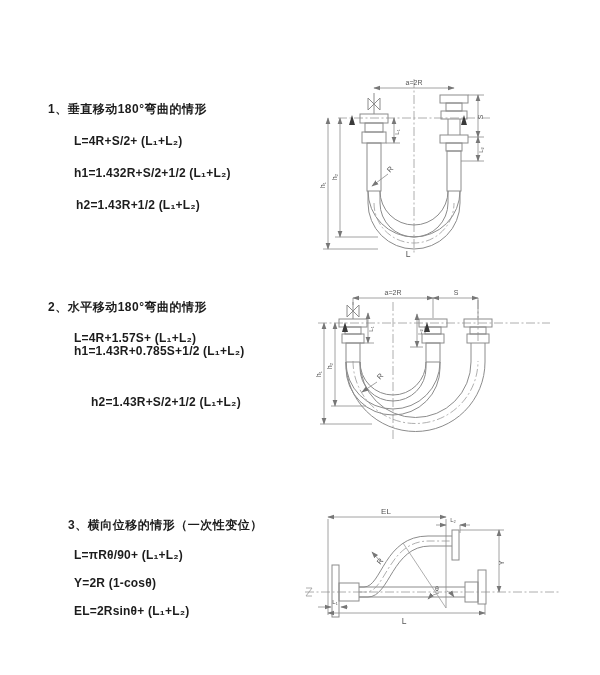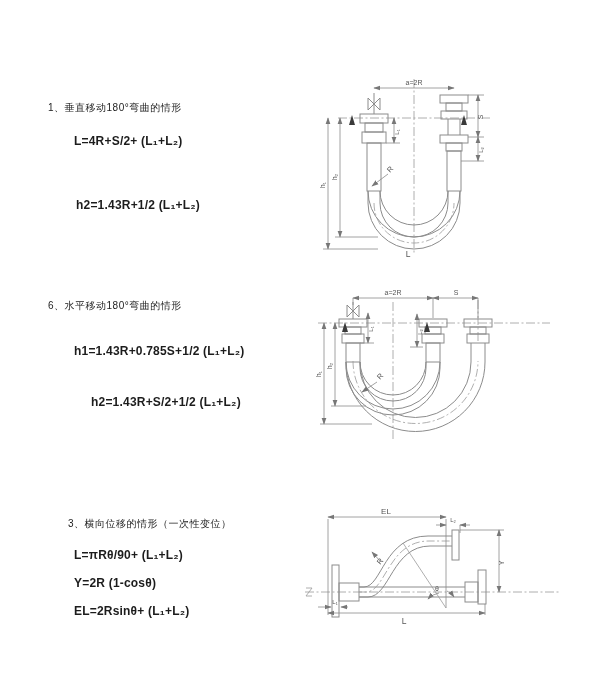--- a/index.html
+++ b/index.html
@@ -1,40 +1,42 @@
 <!DOCTYPE html>
 <html><head>
 <meta charset="utf-8">
 <style>
   html,body{margin:0;padding:0;background:#ffffff;}
   .page{position:relative;width:600px;height:675px;background:#ffffff;overflow:hidden;
         font-family:"Liberation Sans","DejaVu Sans",sans-serif;color:#1c1c1c;}
   .title{position:absolute;left:33px;top:21px;font-size:14px;font-weight:700;letter-spacing:.5px;}
-  .heading{position:absolute;font-size:10px;font-weight:400;letter-spacing:.5px;}
+  .heading{position:absolute;font-size:12px;font-weight:700;letter-spacing:.5px;}
   .formula{position:absolute;font-size:12px;font-weight:700;letter-spacing:.2px;}
   svg{position:absolute;}
   svg text{fill:#555;font-family:"Liberation Sans","DejaVu Sans",sans-serif;}
   .ln{stroke:#8c8c8c;stroke-width:1;fill:none;}
   .thin{stroke:#9a9a9a;stroke-width:.8;fill:none;}
   .cl{stroke:#9a9a9a;stroke-width:.8;fill:none;stroke-dasharray:9 2.5 2 2.5;}
   .dim{stroke:#8a8a8a;stroke-width:.8;fill:none;}
   .dasharc{stroke:#9a9a9a;stroke-width:.8;fill:none;stroke-dasharray:8 2.5 2 2.5;}
   .mv{fill:#3a3a3a;stroke:none;}
 </style>
 </head>
 <body>
 
 <div class="page">
 
 
   <div class="heading" style="left:48px;top:101px;">1、垂直移动180°弯曲的情形</div>
   <div class="formula" style="left:74px;top:134px;">L=4R+S/2+ (L₁+L₂)</div>
+  <div class="formula" style="left:74px;top:166px;">h1=1.432R+S/2+1/2 (L₁+L₂)</div>
   <div class="formula" style="left:76px;top:198px;">h2=1.43R+1/2 (L₁+L₂)</div>
 
-  <div class="heading" style="left:48px;top:299px;">6、水平移动180°弯曲的情形</div>
+  <div class="heading" style="left:48px;top:299px;">2、水平移动180°弯曲的情形</div>
+  <div class="formula" style="left:74px;top:331px;">L=4R+1.57S+ (L₁+L₂)</div>
   <div class="formula" style="left:74px;top:344px;">h1=1.43R+0.785S+1/2 (L₁+L₂)</div>
   <div class="formula" style="left:74px;top:395px;margin-left:17px;">h2=1.43R+S/2+1/2 (L₁+L₂)</div>
 
   <div class="heading" style="left:48px;top:517px;margin-left:20px;">3、横向位移的情形（一次性变位）</div>
   <div class="formula" style="left:74px;top:548px;">L=πRθ/90+ (L₁+L₂)</div>
   <div class="formula" style="left:74px;top:576px;">Y=2R (1-cosθ)</div>
   <div class="formula" style="left:74px;top:604px;">EL=2Rsinθ+ (L₁+L₂)</div>
 
   <svg style="left:308px;top:73px;" width="280" height="185" viewBox="0 0 280 185">
     <defs>

